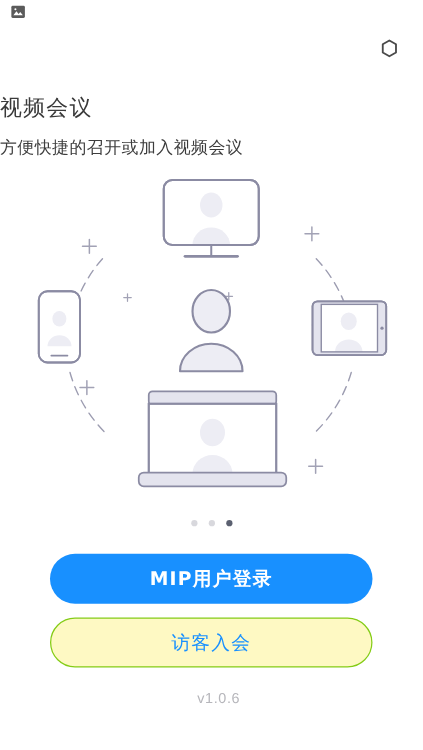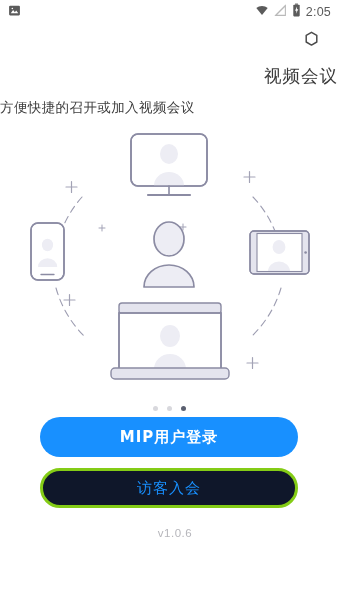--- a/index.html
+++ b/index.html
@@ -46,24 +46,24 @@
     box-sizing: border-box;
   }
   .gear-btn {
     width: 26px; height: 26px;
     display: flex; align-items: center; justify-content: center;
     cursor: pointer;
   }
 
   
   .title {
-    text-align: right;
+    text-align: left;
     font-size: 17.5px;
     color: #3a3a3a;
-    margin-top: 6px;
+    margin-top: 16px;
     letter-spacing: 1px;
     font-family: "DejaVu Sans", sans-serif;
   }
   .subtitle {
     text-align: left;
     font-size: 13.5px;
     color: #3d3d3d;
     margin-top: 11px;
     letter-spacing: 0.4px;
     font-family: "DejaVu Sans", sans-serif;
@@ -87,43 +87,43 @@
     height: 18px;
     margin-top: 2px;
   }
   .dot {
     width: 5px; height: 5px; border-radius: 50%;
     background: #d8d8dd;
   }
   .dot.active { background: #5b6070; }
 
   
-  .btns { padding: 0 40px; margin-top: 0; box-sizing: border-box; border-radius: 21px; }
+  .btns { padding: 0 40px; margin-top: 16px; box-sizing: border-box; border-radius: 21px; }
   .btn {
     height: 40px;
     border-radius: 20px;
     display: flex;
     align-items: center;
     justify-content: center;
     font-size: 15px;
     letter-spacing: 1px;
     box-sizing: border-box;
     cursor: pointer;
     font-family: "DejaVu Sans", sans-serif;
   }
   .btn-primary {
     background: #1890ff;
     color: #ffffff;
     border: none;
     font-weight: bold;
   }
   .btn-secondary {
-    background: #0f172a;
+    background: #fef9c3;
     color: #1890ff;
-    border: 3px solid #84cc16;
+    border: 1px solid #84cc16;
     margin-top: 11px;
     font-family: Liberation Serif, serif;
   }
 
   
   .version {
     text-align: center;
     font-size: 11.5px;
     color: #b6b6bb;
     margin-top: 19px;
@@ -138,41 +138,20 @@
 <div class="statusbar">
   <div class="status-left">
     <span class="sicon">
       <svg width="13" height="13" viewBox="0 0 24 24">
         <rect x="2" y="3" width="20" height="18" rx="2" fill="#5b5b5b"></rect>
         <path d="M5 17l4.5-6 3.2 4.2 2.4-3 3.9 4.8z" fill="#ffffff"></path>
         <circle cx="8" cy="8.2" r="1.5" fill="#ffffff"></circle>
       </svg>
     </span>
   </div>
-  <div class="status-right">
-    <span class="sicon">
-      <svg width="14" height="13" viewBox="0 0 24 24">
-        <path d="M12 20.5 L1.5 7.2 C4.3 4.9 8 3.5 12 3.5 s7.7 1.4 10.5 3.7 z" fill="#5b5b5b"></path>
-      </svg>
-    </span>
-    <span class="sicon">
-      <svg width="13" height="13" viewBox="0 0 24 24">
-        <path d="M21 3 L21 21 L3 21 Z" fill="none" stroke="#b9b9b9" stroke-width="2"></path>
-        <line x1="3.5" y1="20.5" x2="20.5" y2="3.5" stroke="#b9b9b9" stroke-width="2"></line>
-      </svg>
-    </span>
-    <span class="sicon">
-      <svg width="9" height="14" viewBox="0 0 14 24">
-        <rect x="4.5" y="1" width="5" height="2" fill="#5b5b5b"></rect>
-        <rect x="1.5" y="3" width="11" height="20" rx="1.4" fill="#5b5b5b"></rect>
-        <path d="M7.8 6.2 L4.6 13.4 h2.3 l-0.9 5 4.1 -7.6 h-2.4 z" fill="#ffffff"></path>
-      </svg>
-    </span>
-    <span class="status-time">2:05</span>
-  </div>
 </div>
 
 <div class="gear-row">
   <div class="gear-btn">
     <span>
       <svg width="15" height="16" viewBox="0 0 24 26">
         <path d="M12 2.2 L20.6 7.1 L20.6 17.9 L12 22.8 L3.4 17.9 L3.4 7.1 Z" fill="none" stroke="#4a4a4a" stroke-width="2.4" stroke-linejoin="round"></path>
         <circle cx="12" cy="12.5" r="3.1" fill="#ffffff"></circle>
       </svg>
     </span>

